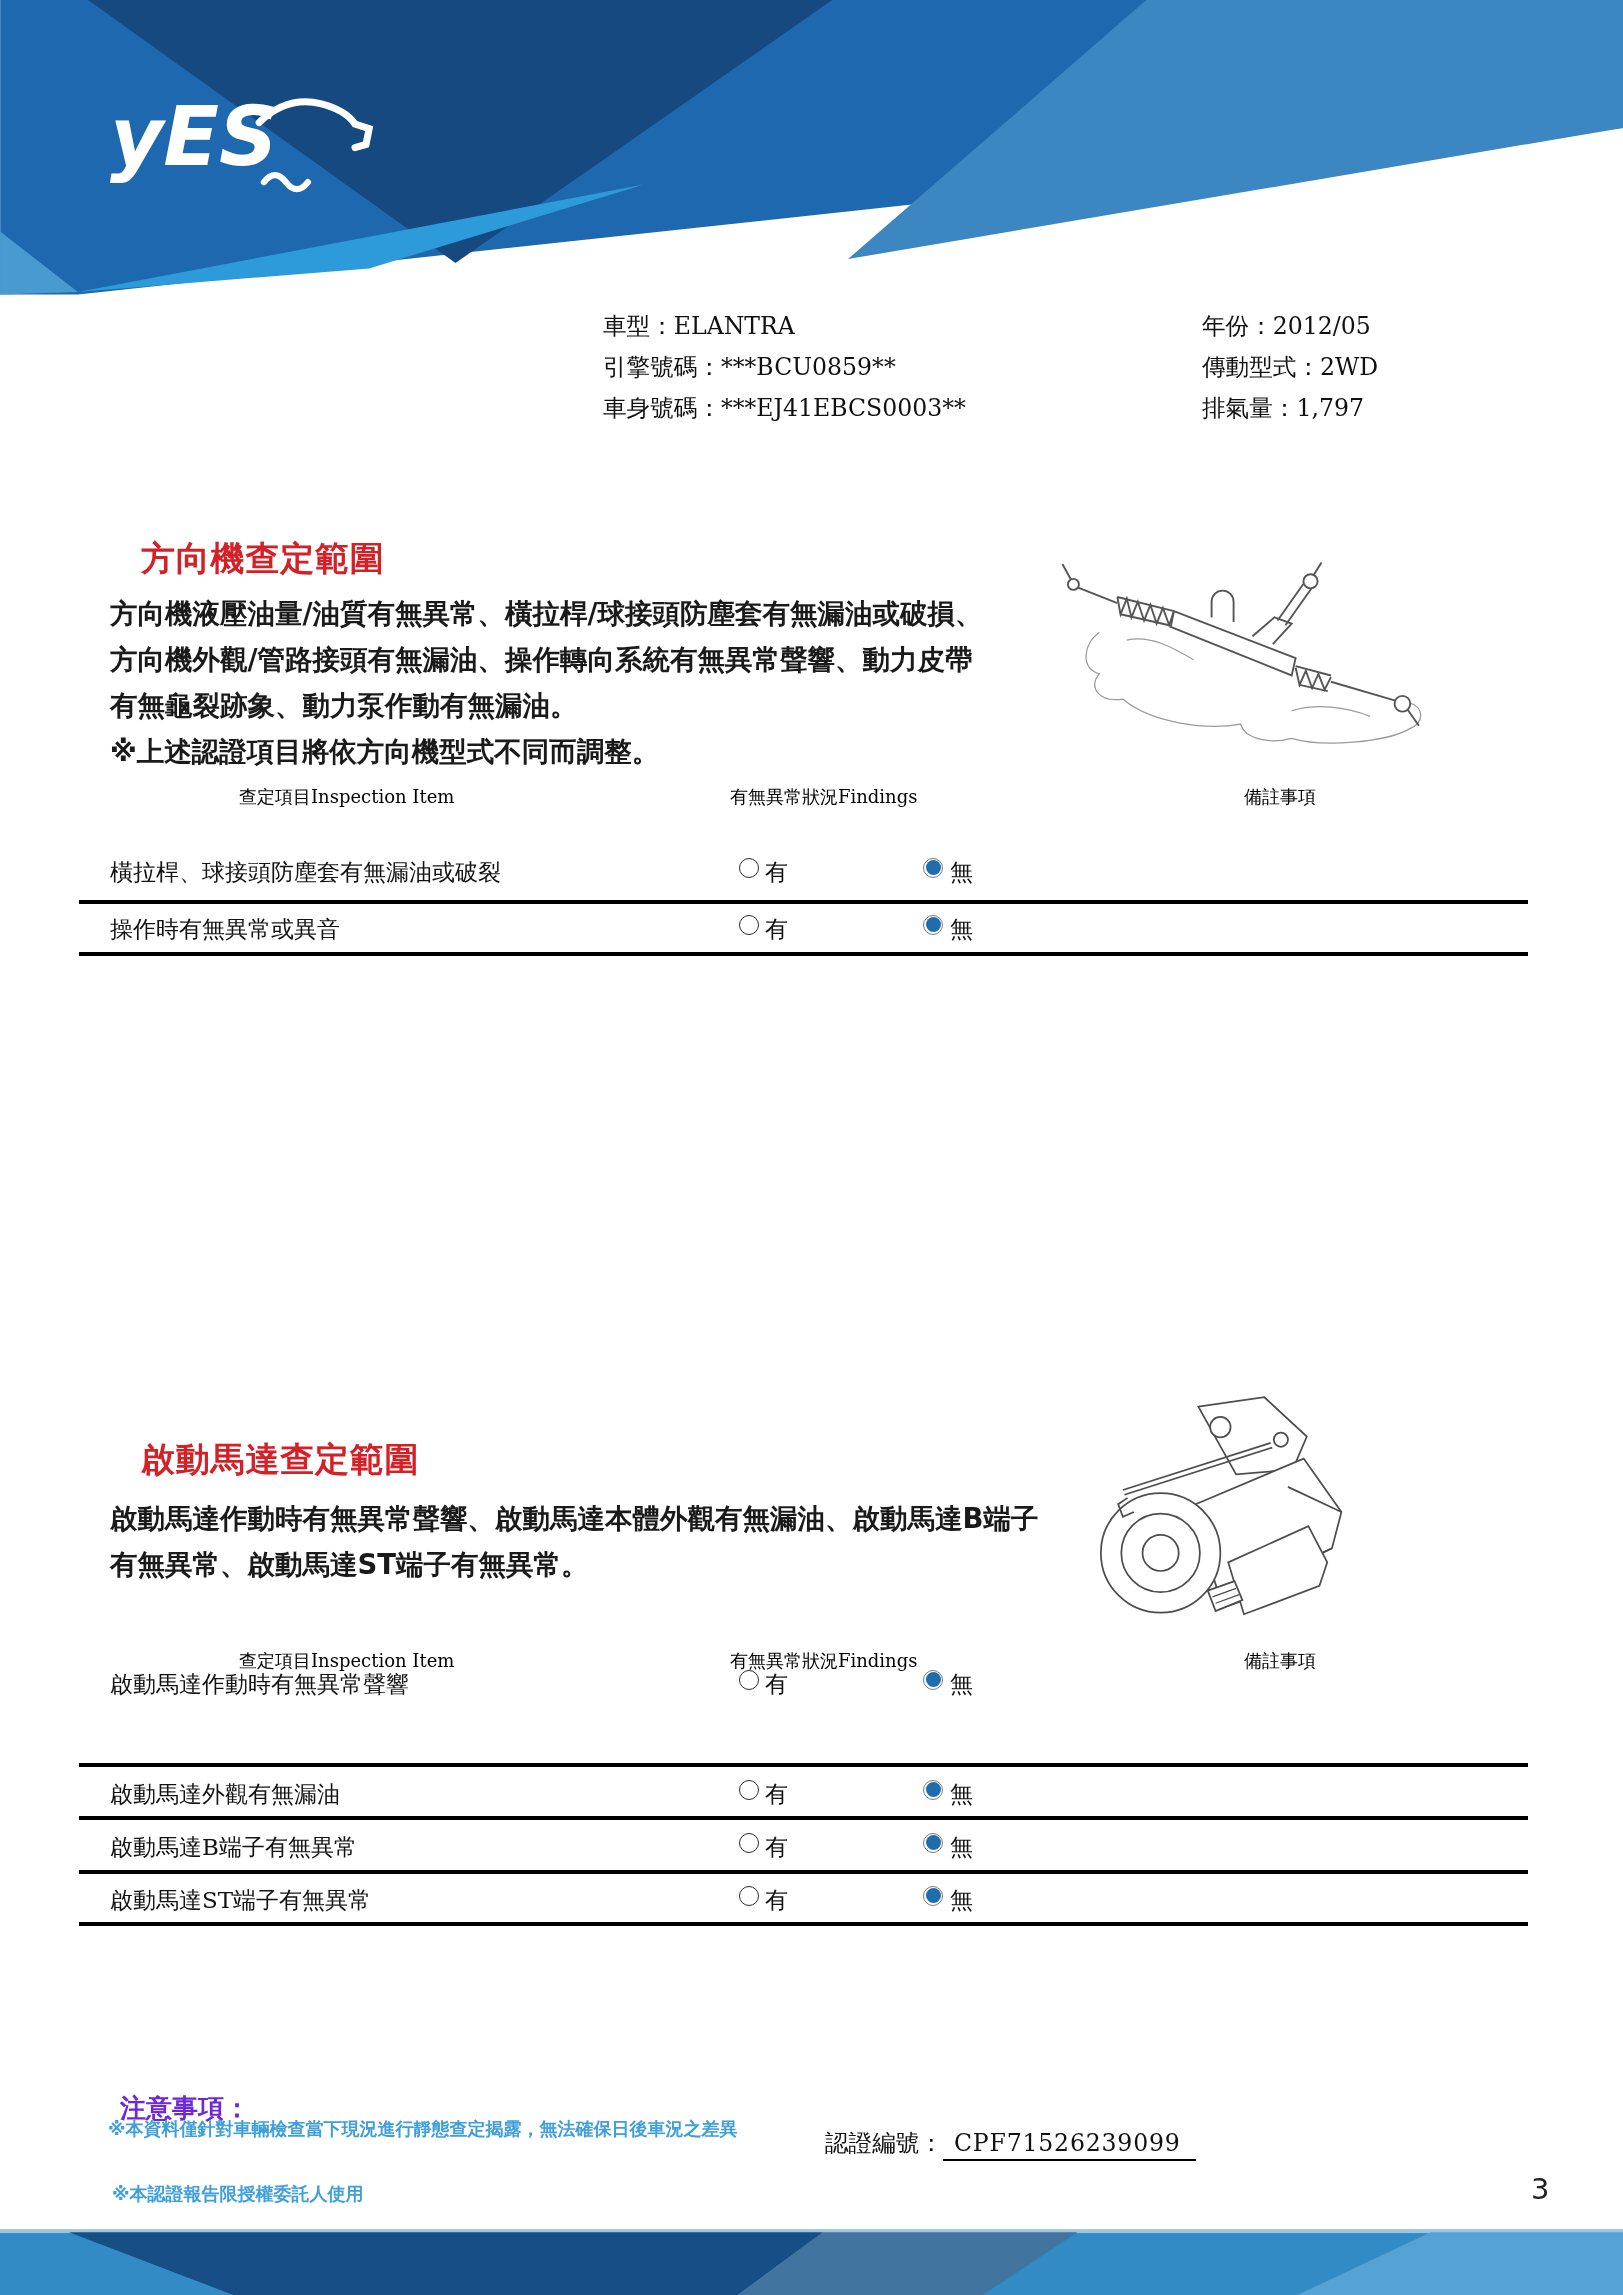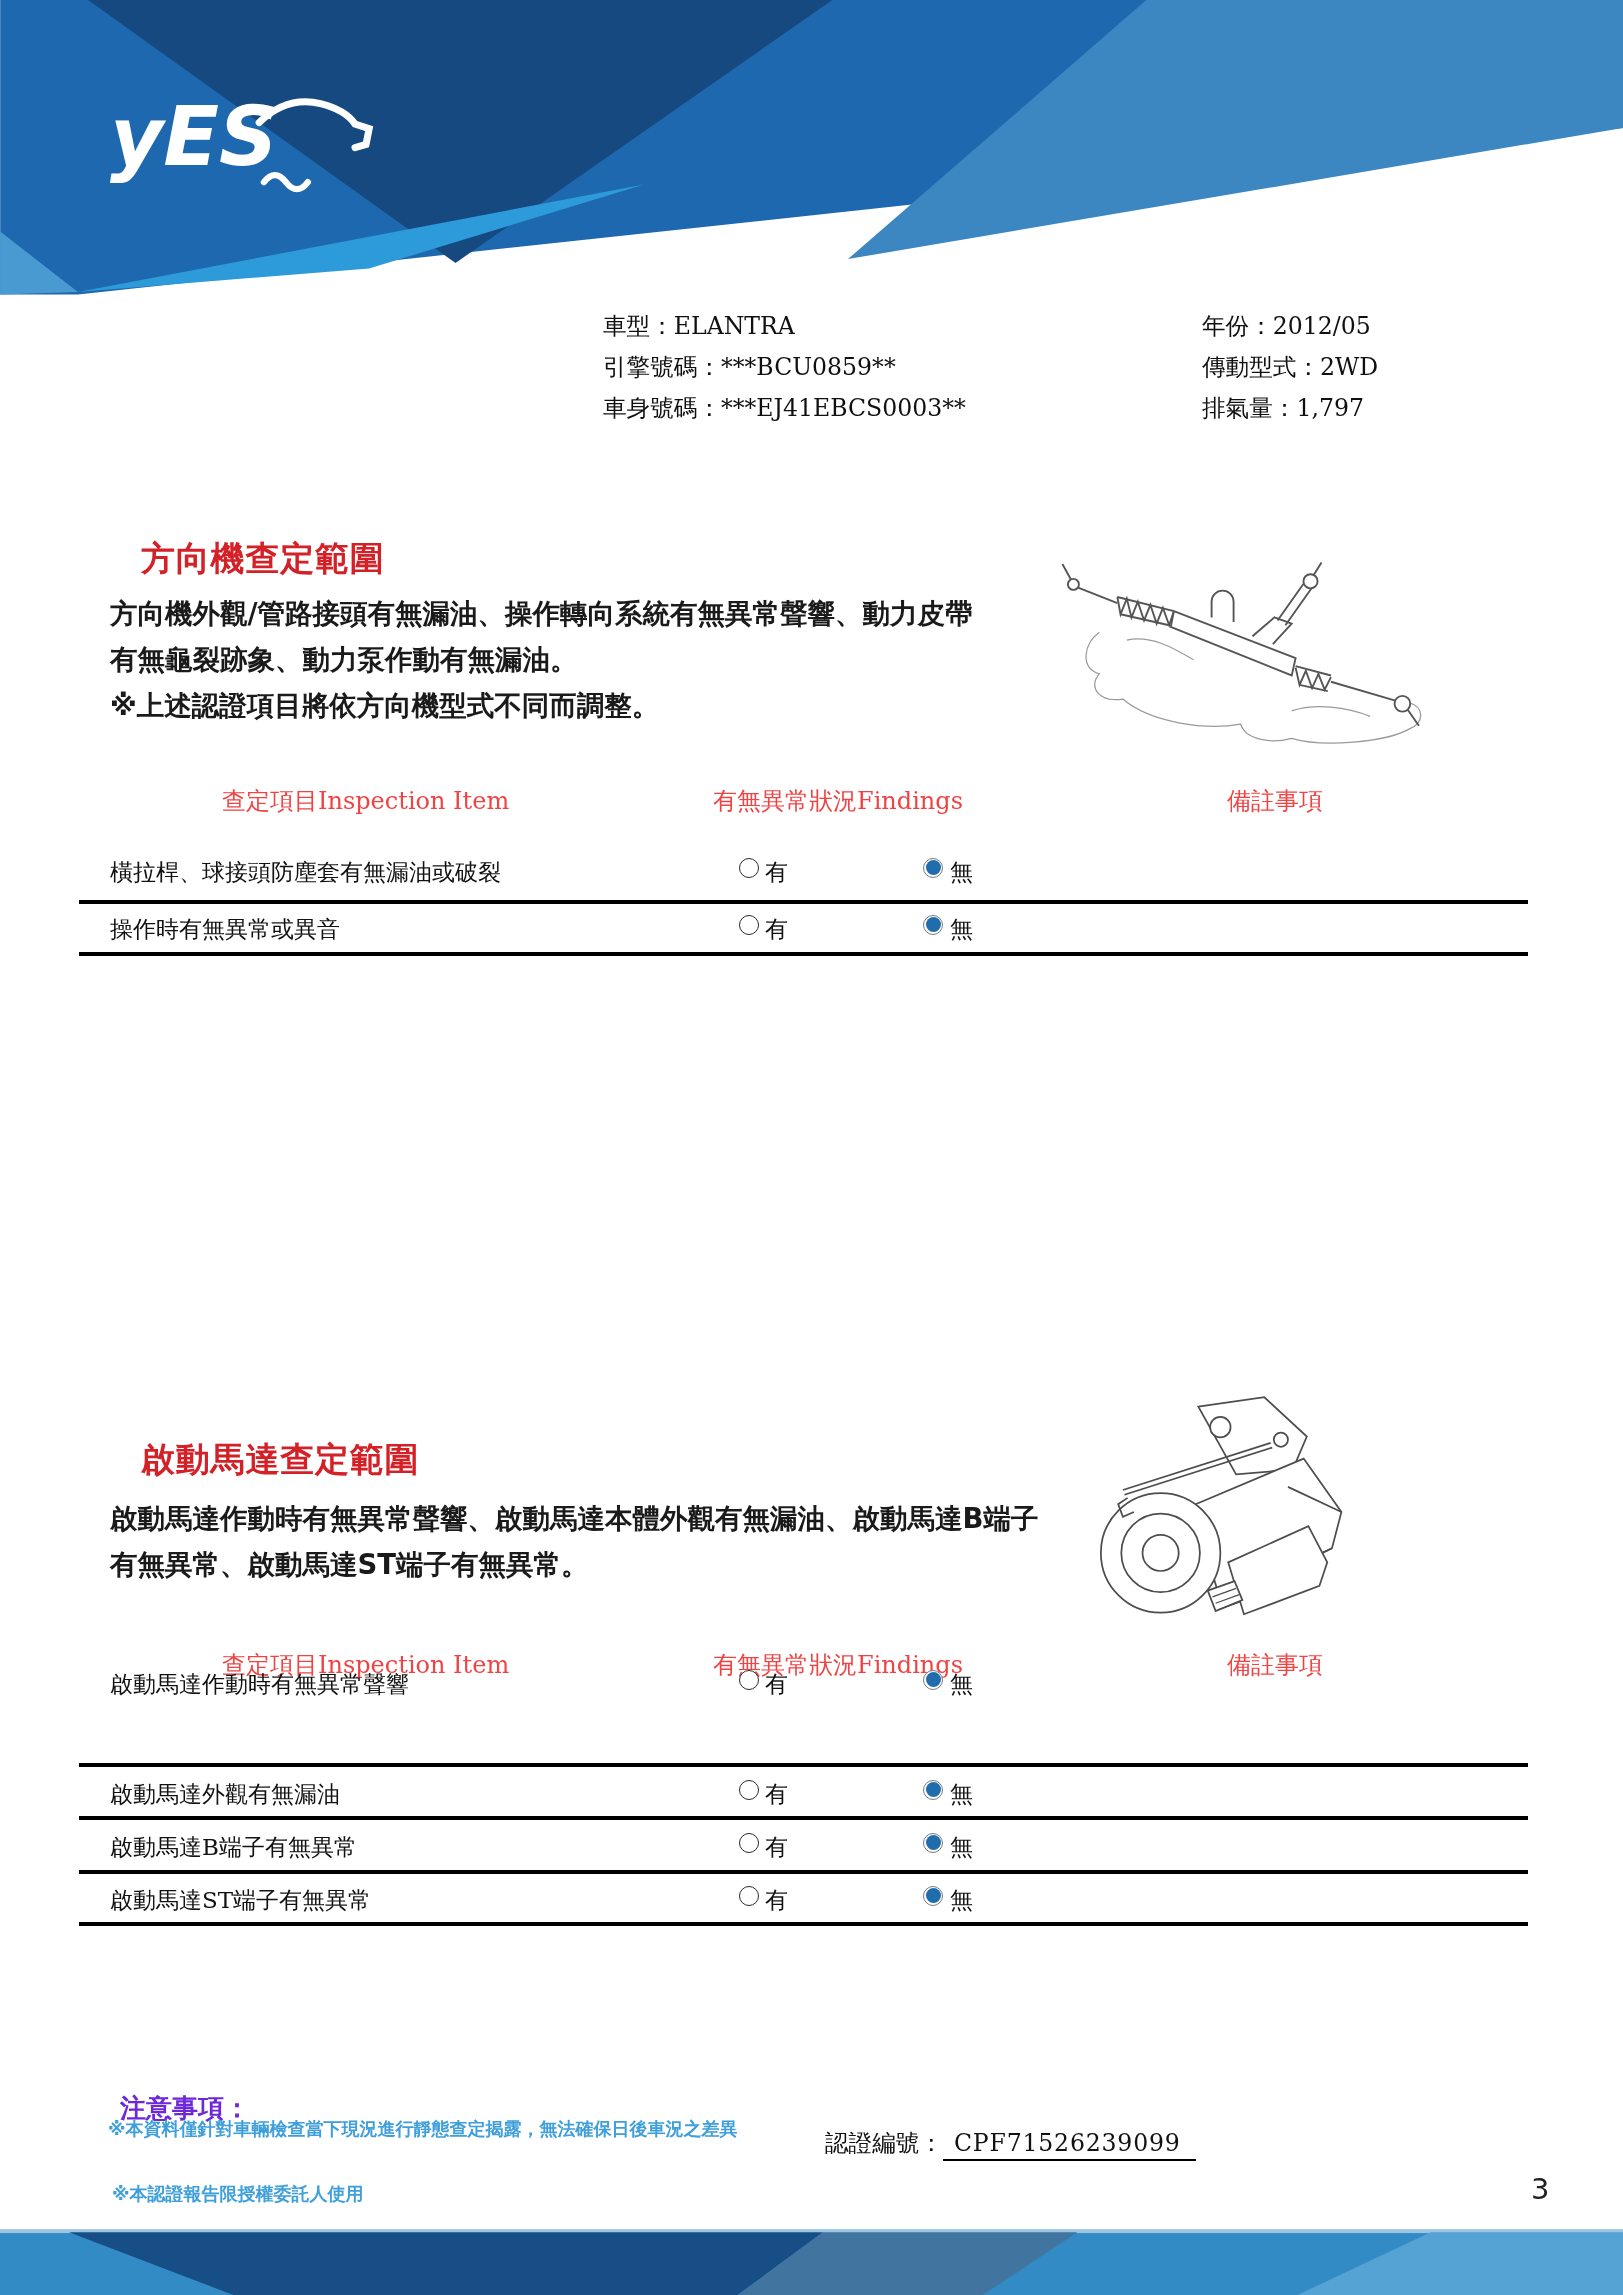--- a/index.html
+++ b/index.html
@@ -24,21 +24,21 @@
   .sec-title{
     font-family:"DejaVu Sans", sans-serif;font-weight:bold;
     font-size:34px;color:#d32127;white-space:nowrap;letter-spacing:0.8px;
   }
   .sec-desc{
     font-family:"DejaVu Sans", sans-serif;font-weight:bold;
     font-size:27.5px;color:#1a1a1a;white-space:nowrap;
   }
   .sec-desc .desc-line{height:46px;display:flex;align-items:center;}
   
-  .tbl-header{left:79px;width:1449px;height:35px;font-size:24px;color:#ef4444;}
+  .tbl-header{left:96px;width:1449px;height:35px;font-size:18px;color:#000000;}
   .tbl-header span{position:absolute;top:0;white-space:nowrap;}
   .th-item{left:143px;}
   .th-findings{left:634px;}
   .th-remarks{left:1148px;}
   .tbl-row{left:79px;width:1449px;height:35px;font-size:23px;color:#111;}
   .tbl-row .row-label{position:absolute;left:31px;top:3.1px;white-space:nowrap;}
   .radio{
     position:absolute;top:3.9px;width:18px;height:18px;border:1.6px solid #2b2b2b;
     border-radius:50%;background:#fff;box-sizing:content-box;cursor:pointer;
   }
@@ -96,20 +96,21 @@
   </div>
   <div class="abs vinfo vcol3">
     <div>年份：2012/05</div>
     <div>傳動型式：2WD</div>
     <div>排氣量：1,797</div>
   </div>
 
   <div class="abs sec-title" style="left:141px;top:536px;">方向機查定範圍</div>
 
   <div class="abs sec-desc" style="left:110px;top:591px;">
+    <div class="desc-line">方向機液壓油量/油質有無異常、橫拉桿/球接頭防塵套有無漏油或破損、</div>
     <div class="desc-line">方向機外觀/管路接頭有無漏油、操作轉向系統有無異常聲響、動力皮帶</div>
     <div class="desc-line">有無龜裂跡象、動力泵作動有無漏油。</div>
     <div class="desc-line">※上述認證項目將依方向機型式不同而調整。</div>
   </div>
 
   <svg class="illus" style="left:1056px;top:542px;" width="385" height="212" viewBox="0 0 490 270">
     <g stroke="#9a9a9a" stroke-width="1.6" fill="none">
       <path d="M55,115 C35,130 30,160 55,168 C40,185 55,205 85,200 C120,230 190,240 235,232 C240,250 270,258 300,250 C340,262 420,255 450,238 C470,230 468,210 450,205"></path>
       <path d="M90,125 C120,118 150,135 175,150"></path>
       <path d="M300,215 C330,205 370,210 400,222"></path>

